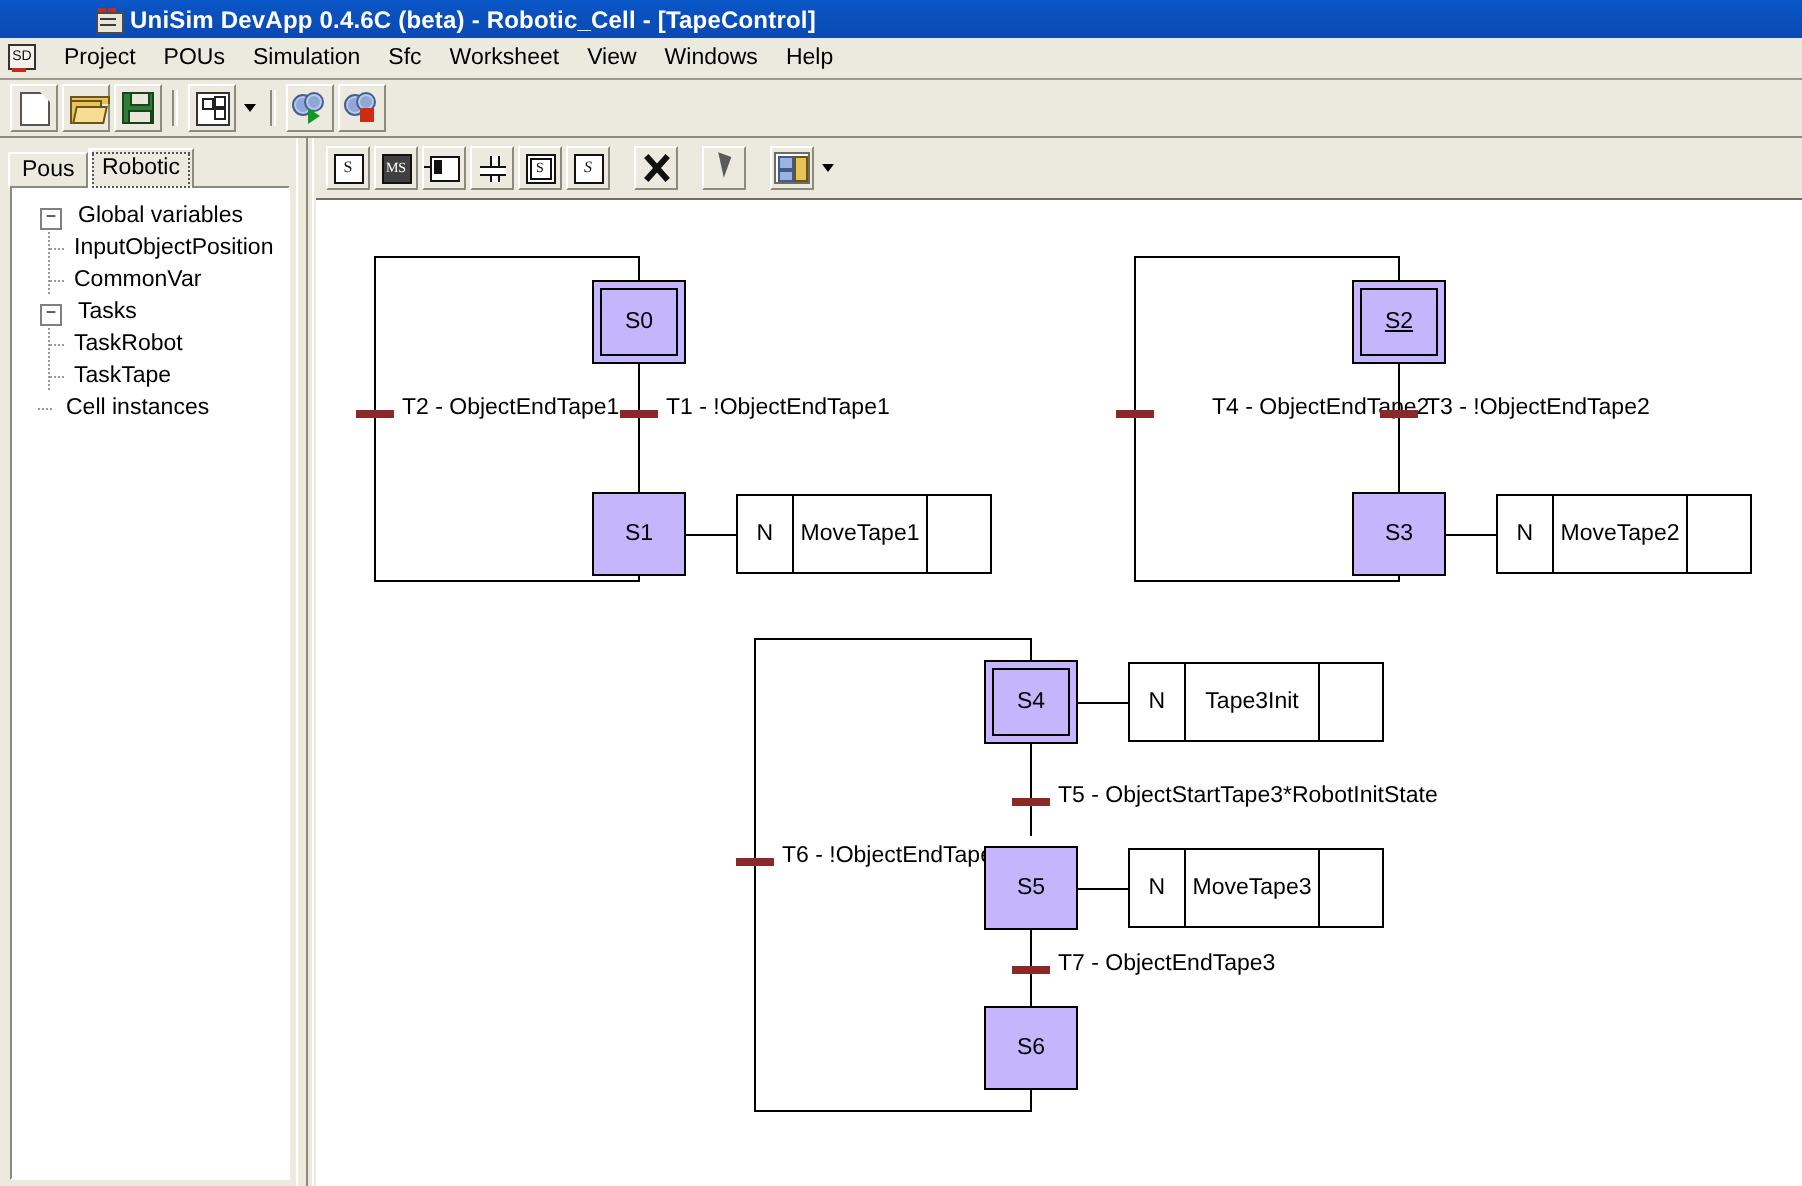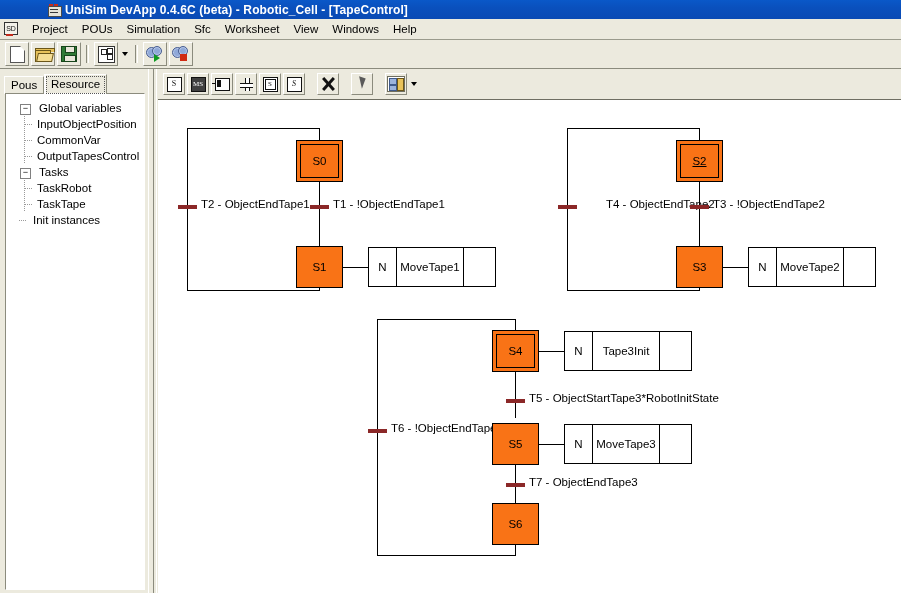--- a/index.html
+++ b/index.html
@@ -262,21 +262,21 @@
   .gl-wk .c { position: absolute; left: 9px; top: 1px; width: 5px; height: 11px; background: #e8c25a; border: 1px solid #6b5618; }
 
   
   #canvas {
     position: absolute; left: 158px; top: 100px; width: 743px; height: 493px;
     background: #ffffff; overflow: hidden;
   }
 
   
   .step {
-    position: absolute; border: 1px solid #000; background: #f97316;
+    position: absolute; border: 1px solid #000; background: #c4b5fd;
     display: flex; align-items: center; justify-content: center;
     font-size: 11.5px; color: #000; box-sizing: border-box;
   }
   .step.initial {
     border: 1px solid #000;
     box-shadow: 0 0 0 0 transparent;
   }
   .step.initial .inner {
     position: absolute; left: 3px; top: 3px; right: 3px; bottom: 3px;
     border: 1px solid #000;
@@ -375,21 +375,21 @@
     </div>
   </div>
 </div>
 
 <div id="leftpanel">
   <div id="tabstrip">
     <div class="tab" style="left:4px;">
       <span>Pous</span>
     </div>
     <div class="tab active" style="left:44px;">
-      <span>Resource</span>
+      <span>Robotic</span>
       <span class="focusring"></span>
     </div>
   </div>
 
   <div id="treebox">
     <div style="height:6px;"></div>
 
     <div class="tree-row tree-root">
       <span class="expander">−</span>
       <span class="tree-label" style="margin-left:20px;">Global variables</span>
@@ -398,44 +398,39 @@
     <div class="tree-row tree-child">
       <span class="dots-v"></span>
         <span class="dots-h"></span>
       <span class="tree-label">InputObjectPosition</span>
     </div>
     <div class="tree-row tree-child">
       <span class="dots-v"></span>
         <span class="dots-h"></span>
       <span class="tree-label">CommonVar</span>
     </div>
-    <div class="tree-row tree-child">
-      <span class="dots-v"></span>
-        <span class="dots-h"></span>
-      <span class="tree-label">OutputTapesControl</span>
-    </div>
 
     <div class="tree-row tree-root">
       <span class="expander">−</span>
       <span class="tree-label" style="margin-left:20px;">Tasks</span>
     </div>
     <div class="tree-row tree-child">
       <span class="dots-v"></span>
         <span class="dots-h"></span>
       <span class="tree-label">TaskRobot</span>
     </div>
     <div class="tree-row tree-child">
       <span class="dots-v"></span>
         <span class="dots-h"></span>
       <span class="tree-label">TaskTape</span>
     </div>
 
     <div class="tree-row" style="padding-left:19px;">
       <span class="dots-h" style="left:13px;"></span>
-      <span class="tree-label" style="margin-left:8px;">Init instances</span>
+      <span class="tree-label" style="margin-left:8px;">Cell instances</span>
     </div>
   </div>
 </div>
 
 <div id="splitter">
     <div class="bar"></div>
   </div>
 
 <div id="sfctoolbar">
   <div class="sfc-btn">

